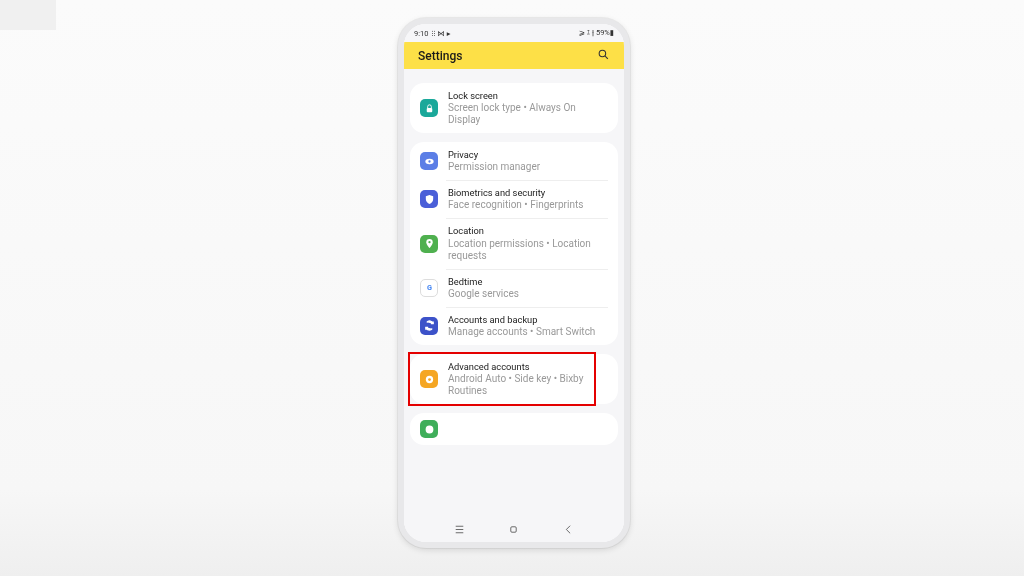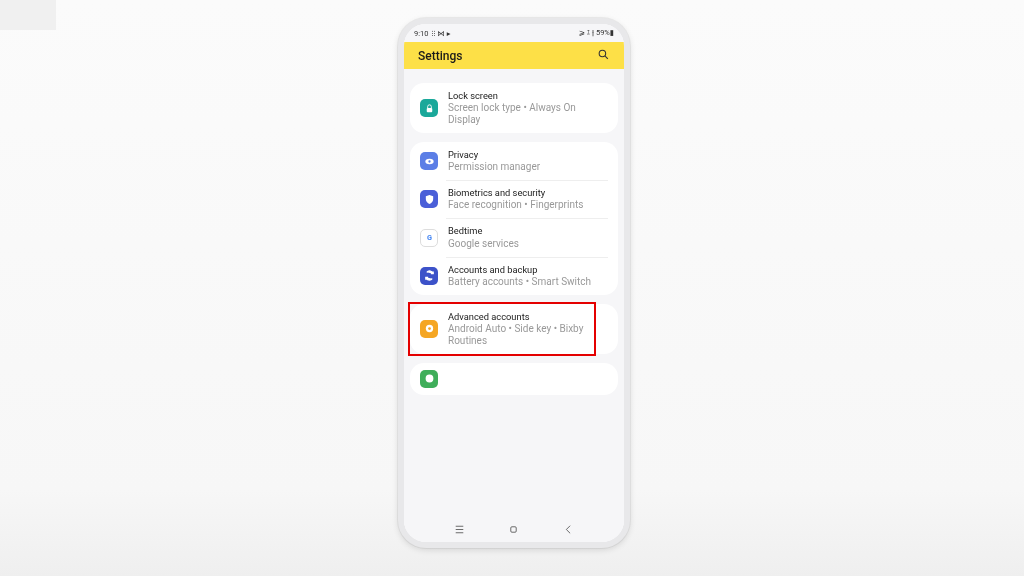--- a/index.html
+++ b/index.html
@@ -203,41 +203,53 @@
                 <svg viewBox="0 0 24 24">
                   <path d="M12 2l8 3v6c0 5-3.5 9-8 11-4.5-2-8-6-8-11V5l8-3z"></path>
                 </svg>
               </div>
               <div class="item-text">
                 <div class="item-title">Biometrics and security</div>
                 <div class="item-sub">Face recognition • Fingerprints</div>
               </div>
             </div>
             <div class="item">
+              <div class="icon" style="background: rgb(79, 176, 79);">
+                <svg viewBox="0 0 24 24">
+                  <path d="M12 2a7 7 0 0 1 7 7c0 5-7 13-7 13S5 14 5 9a7 7 0 0 1 7-7z"></path>
+                  <circle cx="12" cy="9" r="2.5" fill="#4fb04f"></circle>
+                </svg>
+              </div>
+              <div class="item-text">
+                <div class="item-title">Location</div>
+                <div class="item-sub">Location permissions • Location requests</div>
+              </div>
+            </div>
+            <div class="item">
               <div class="icon" style="background: rgb(255, 255, 255); border: 1px solid rgb(221, 221, 221);">
                 <svg viewBox="0 0 24 24">
                   <text x="12" y="17" text-anchor="middle" font-size="16" font-weight="bold" fill="#4285F4">G</text>
                 </svg>
               </div>
               <div class="item-text">
                 <div class="item-title">Bedtime</div>
                 <div class="item-sub">Google services</div>
               </div>
             </div>
             <div class="item">
               <div class="icon" style="background: rgb(60, 82, 201);">
                 <svg viewBox="0 0 24 24" fill="none" stroke="#fff" stroke-width="2.5">
                   <path d="M20 8a8 8 0 0 0-14-3M4 16a8 8 0 0 0 14 3"></path>
                   <polyline points="20 3 20 8 15 8"></polyline>
                   <polyline points="4 21 4 16 9 16"></polyline>
                 </svg>
               </div>
               <div class="item-text">
                 <div class="item-title">Accounts and backup</div>
-                <div class="item-sub">Battery accounts • Smart Switch</div>
+                <div class="item-sub">Manage accounts • Smart Switch</div>
               </div>
             </div>
           </div>
           <div class="group">
             <div class="item" style="position: relative;">
               <div class="icon" style="background: rgb(245, 166, 35);">
                 <svg viewBox="0 0 24 24">
                   <circle cx="12" cy="12" r="8"></circle>
                   <circle cx="12" cy="12" r="3" fill="#f5a623"></circle>
                 </svg>

